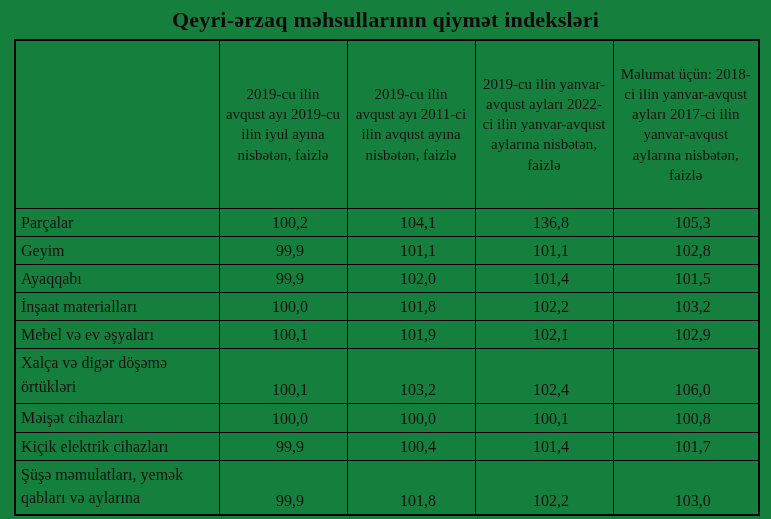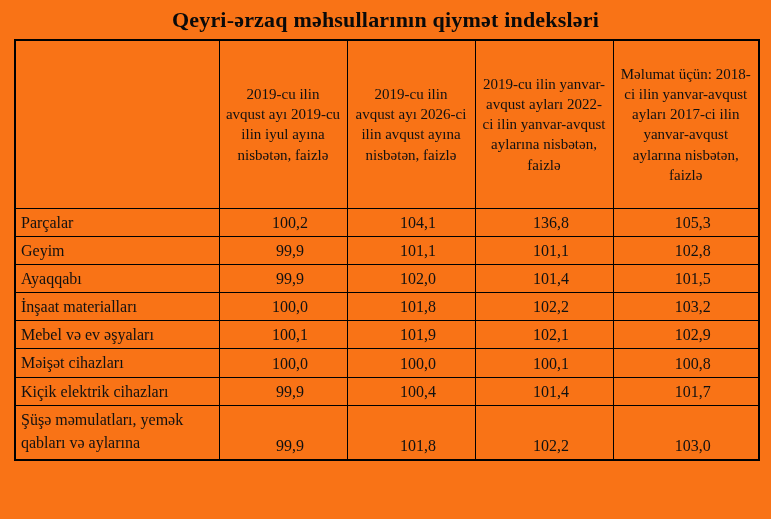--- a/index.html
+++ b/index.html
@@ -1,21 +1,21 @@
 <!DOCTYPE html>
 <html><head>
 <meta charset="utf-8">
 <style>
   * { margin: 0; padding: 0; box-sizing: border-box; }
   html, body { background: #ffffff; }
   .page {
     position: relative;
     width: 771px;
     height: 519px;
-    background: #f97316;
+    background: #15803d;
     color: #111111;
     font-family: "Liberation Serif", serif;
     overflow: hidden;
   }
   .title {
     text-align: center;
     font-weight: bold;
     font-size: 22px;
     letter-spacing: 0.2px;
     padding-top: 7px;
@@ -75,21 +75,21 @@
       <col class="c-label">
         <col class="c-v1">
         <col class="c-v2">
         <col class="c-v3">
         <col class="c-v4">
     </colgroup>
     <thead>
       <tr>
         <th></th>
         <th>2019-cu ilin avqust ayı 2019-cu ilin iyul ayına nisbətən, faizlə</th>
-        <th>2019-cu ilin avqust ayı 2026-ci ilin avqust ayına nisbətən, faizlə</th>
+        <th>2019-cu ilin avqust ayı 2011-ci ilin avqust ayına nisbətən, faizlə</th>
         <th>2019-cu ilin yanvar-avqust ayları 2022-ci ilin yanvar-avqust aylarına nisbətən, faizlə</th>
         <th>Məlumat üçün: 2018-ci ilin yanvar-avqust ayları 2017-ci ilin yanvar-avqust aylarına nisbətən, faizlə</th>
       </tr>
     </thead>
     <tbody>
       <tr>
         <td class="label-cell">Parçalar</td>
         <td class="value-cell">100,2</td>
         <td class="value-cell">104,1</td>
         <td class="value-cell">136,8</td>
@@ -116,20 +116,27 @@
         <td class="value-cell">102,2</td>
         <td class="value-cell">103,2</td>
       </tr>
       <tr>
         <td class="label-cell">Mebel və ev əşyaları</td>
         <td class="value-cell">100,1</td>
         <td class="value-cell">101,9</td>
         <td class="value-cell">102,1</td>
         <td class="value-cell">102,9</td>
       </tr>
+      <tr class="tall">
+        <td class="label-cell">Xalça və digər döşəmə örtükləri</td>
+        <td class="value-cell">100,1</td>
+        <td class="value-cell">103,2</td>
+        <td class="value-cell">102,4</td>
+        <td class="value-cell">106,0</td>
+      </tr>
       <tr>
         <td class="label-cell">Məişət cihazları</td>
         <td class="value-cell">100,0</td>
         <td class="value-cell">100,0</td>
         <td class="value-cell">100,1</td>
         <td class="value-cell">100,8</td>
       </tr>
       <tr>
         <td class="label-cell">Kiçik elektrik cihazları</td>
         <td class="value-cell">99,9</td>

